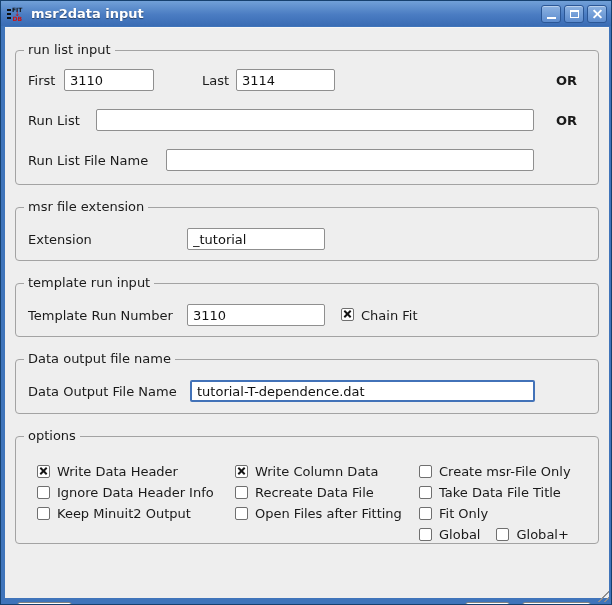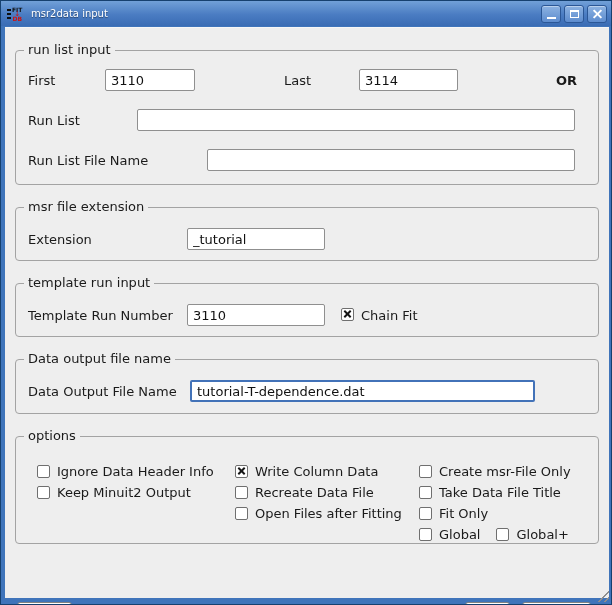--- a/index.html
+++ b/index.html
@@ -19,21 +19,21 @@
   .app-icon {
     width:17px; height:17px; flex:none; display:flex; align-items:center; margin-right:7px;
   }
   .app-icon .dashes { display:flex; flex-direction:column; gap:2px; margin-right:1px; }
   .app-icon .dashes i { width:4px; height:2px; background:#101010; }
   .app-icon .stack { display:flex; flex-direction:column; align-items:center; line-height:5px; }
   .app-icon .fit { font-size:6px; font-weight:bold; color:#101010; letter-spacing:0; }
   .app-icon .arr { font-size:7px; color:#cc1111; line-height:4px; }
   .app-icon .db  { font-size:6px; font-weight:bold; color:#cc1111; }
   .title-text {
-    color:#fff; font-weight:normal; font-size:10px; text-shadow:0 1px 1px rgba(0,0,0,.45);
+    color:#fff; font-weight:bold; font-size:13px; text-shadow:0 1px 1px rgba(0,0,0,.45);
     flex:1; white-space:nowrap; overflow:hidden;
   }
   .winbtns { display:flex; gap:3px; }
   .wbtn {
     position:relative; width:20px; height:18px; border-radius:3px; box-sizing:border-box;
     background:linear-gradient(to bottom,#8db3e2 0%,#5d8cce 100%);
     border:1px solid #2b5796; box-shadow:inset 0 1px 0 rgba(255,255,255,.4); cursor:pointer;
   }
   .g-min::after { content:""; position:absolute; left:5px; bottom:3px; width:9px; height:2px; background:#fff; }
   .g-max::after { content:""; position:absolute; left:5px; top:4px; width:9px; height:8px;
@@ -65,21 +65,21 @@
 
   input.txt {
     height:22px; box-sizing:border-box; border:1px solid #8f8f8f; border-radius:2px;
     background:#fff; font-family:inherit; font-size:13px; color:#111; padding:1px 5px;
     flex:none;
   }
   input.txt.focused { border:2px solid #4272b8; }
 
   
   .g-runlist { height:135px; padding:18px 12px 11px 12px; }
-  .g-runlist .row { margin-bottom:18px;gap:41px; }
+  .g-runlist .row { margin-bottom:18px; }
   .w-first-lbl { width:36px; }  .w-first { width:90px; }
   .w-last-lbl  { width:34px; margin-left:48px; } .w-last { width:99px; }
   .w-runlist-lbl { width:68px; } .w-runlist { width:438px; }
   .w-rlfn-lbl { width:138px; }   .w-rlfn { width:368px; }
 
   .g-small { height:54px; padding:20px 12px 0 12px; }
   .w-ext-lbl { width:159px; } .w-ext { width:138px; }
   .w-out-lbl { width:162px; } .w-out { width:345px; }
   .g-out { height:55px; }
 
@@ -195,20 +195,24 @@
         <span class="lbl w-out-lbl">Data Output File Name</span>
         <input class="txt w-out focused" type="text" value="tutorial-T-dependence.dat" style="">
       </div>
     </div>
 
     <div class="group g-options">
       <span class="group-title">options</span>
       <div class="opt-cols">
         <div class="opt-col1">
           <div class="opt-item">
+            <span class="cb checked"></span>
+            <span>Write Data Header</span>
+          </div>
+          <div class="opt-item">
             <span class="cb"></span>
             <span>Ignore Data Header Info</span>
           </div>
           <div class="opt-item">
             <span class="cb"></span>
             <span>Keep Minuit2 Output</span>
           </div>
         </div>
         <div class="opt-col2">
           <div class="opt-item">

